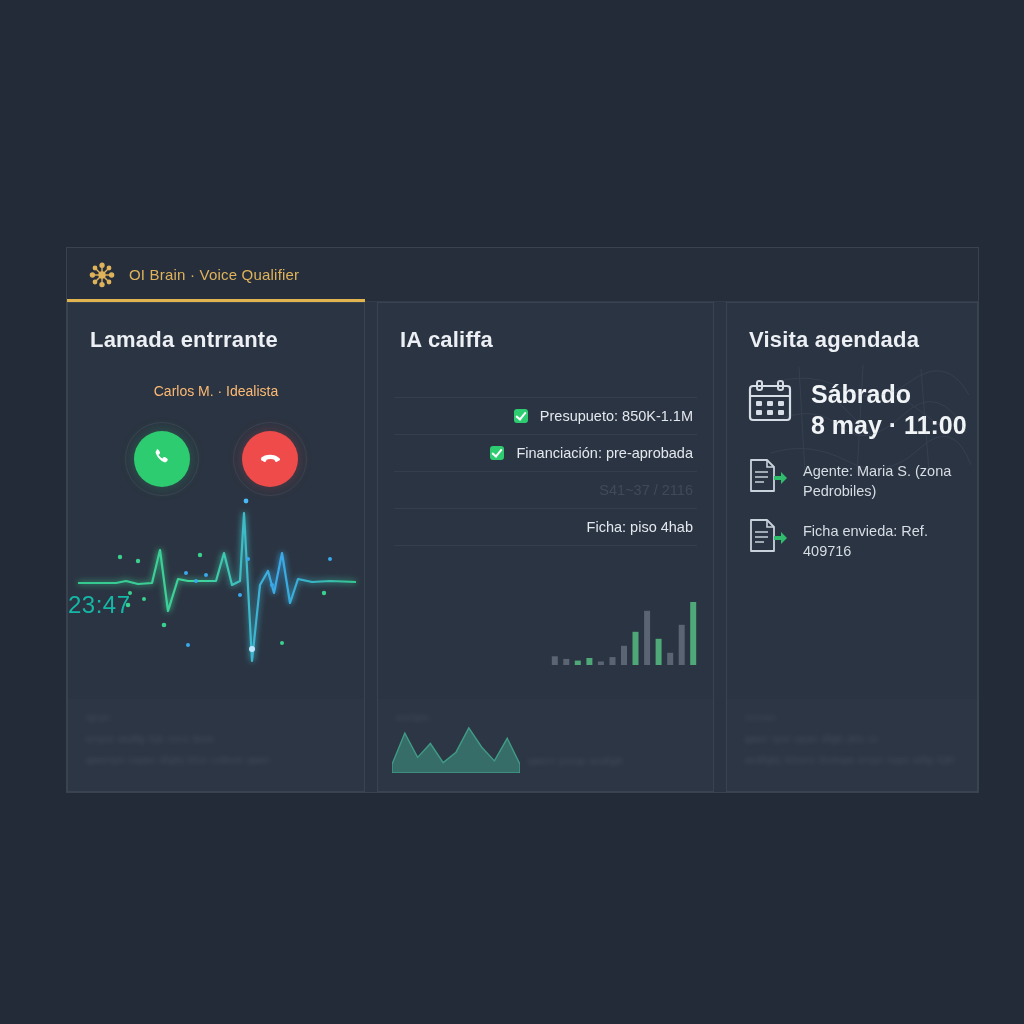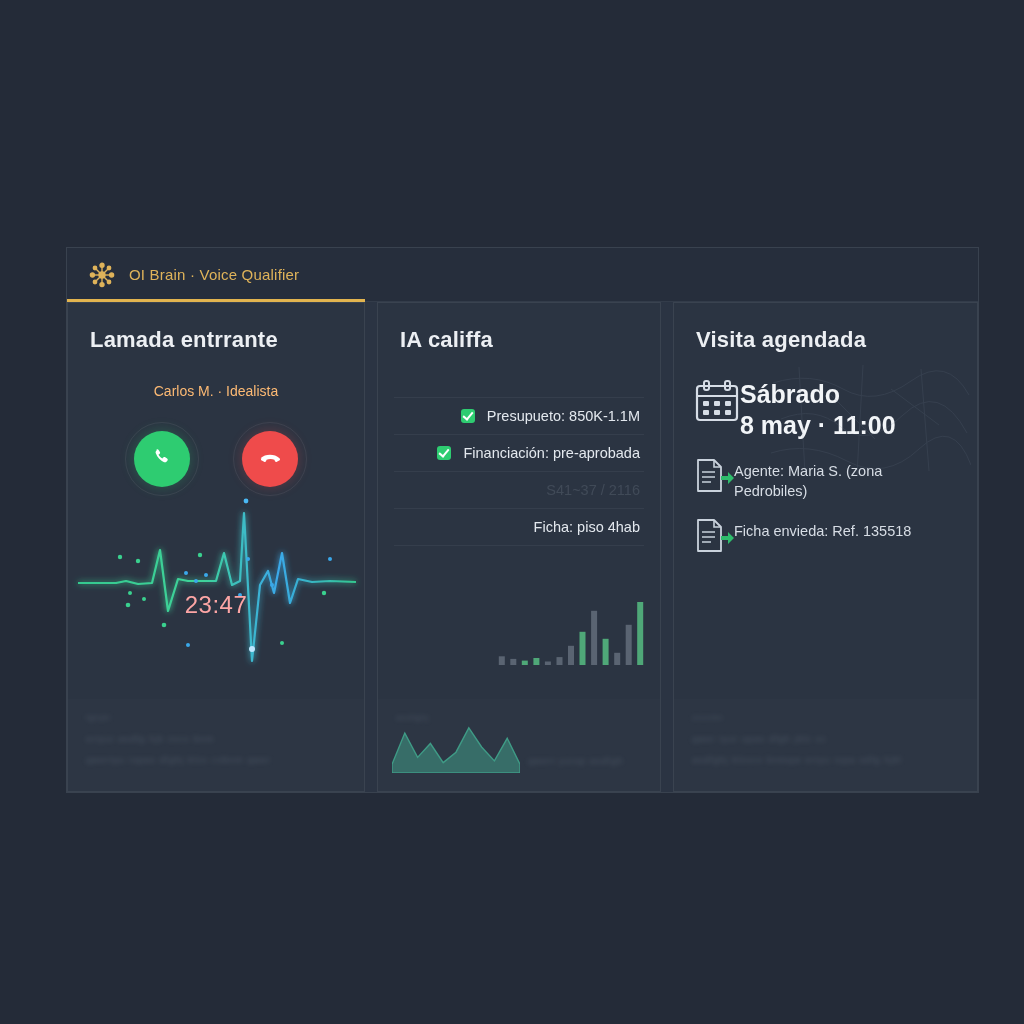--- a/index.html
+++ b/index.html
@@ -39,21 +39,21 @@
 
   .panels{flex:1;display:flex;gap:12px;padding:0;border-radius:24px;}
   .panel{
     position:relative;
     background:#2b3442;
     border:1px solid #3a4350;
     box-sizing:border-box;
     overflow:hidden;
   }
   .panel.p1{width:298px;}
-  .panel.p2{width:284px;}
+  .panel.p2{width:337px;}
   .panel.p3{flex:1;}
 
   .panel-title{
     color:#eceff3;font-size:22px;font-weight:bold;
     padding:24px 0 0 22px;letter-spacing:.2px;
   }
 
   
   .caller{
     text-align:center;color:#fdba74;font-size:14px;margin-top:30px;
@@ -70,22 +70,22 @@
     content:"";position:absolute;left:-9px;top:-9px;
     width:72px;height:72px;border-radius:50%;
     border:1px solid rgba(255,255,255,.07);
   }
   .call-accept{background:#2ecc71;box-shadow:0 0 14px rgba(46,204,113,.28);}
   .call-decline{background:#ef4b4b;box-shadow:0 0 14px rgba(239,75,75,.28);}
 
   .wave-wrap{position:relative;height:180px;margin-top:6px;}
   .wave-wrap svg{position:absolute;left:0;top:0;}
   .timer{
-    position:absolute;left:0;right:0;top:98px;text-align:center;
-    color:#fca5a5;font-size:24px;letter-spacing:.5px;
+    position:absolute;left:0;right:0;top:98px;text-align:left;
+    color:#14b8a6;font-size:24px;letter-spacing:.5px;
   }
 
   
   .check-list{margin:44px 16px 0 16px;}
   .check-row{
     display:flex;align-items:center;gap:12px;
     padding:10px 4px;border-top:1px solid #353e4c;
     color:#e3e8ee;font-size:14.5px;justify-content:flex-end;
   }
   .check-row:last-child{border-bottom:1px solid #353e4c;}
@@ -97,24 +97,24 @@
     content:"";position:absolute;left:4px;top:1px;width:4px;height:8px;
     border:solid #fff;border-width:0 2px 2px 0;transform:rotate(40deg);
   }
   .cbx.blank{background:transparent;}
   .cbx.blank:after{display:none;}
   .check-row.ghost{color:rgba(170,182,198,.17);}
 
   .barchart{position:absolute;right:14px;bottom:126px;width:150px;height:70px;}
 
   
-  .visit-head{display:flex;align-items:flex-start;margin:26px 0 0 20px;}
+  .visit-head{display:flex;gap:18px;align-items:flex-start;margin:26px 0 0 20px;}
   .visit-date{color:#f2f5f8;font-size:25px;font-weight:bold;line-height:1.24;}
   .visit-row{
-    display:flex;align-items:flex-start;margin:16px 0 0 20px;
+    display:flex;gap:16px;align-items:flex-start;margin:16px 0 0 20px;
     color:#d7dde5;font-size:14.5px;line-height:1.35;max-width:250px;
   }
   .visit-row .txt{padding-top:5px;}
   .map-tex{
     position:absolute;right:6px;top:62px;width:200px;height:110px;
     opacity:.32;pointer-events:none;
   }
 
   
   .footer{
@@ -354,21 +354,21 @@
               <path d="M4 3 h16 l7 7 v24 h-23 z" fill="none" stroke="#c9d2dc" stroke-width="1.8" stroke-linejoin="round"></path>
               <path d="M20 3 v7 h7" fill="none" stroke="#c9d2dc" stroke-width="1.6"></path>
               <g stroke="#c9d2dc" stroke-width="1.5">
                 <line x1="8" y1="15" x2="21" y2="15"></line>
                 <line x1="8" y1="20" x2="21" y2="20"></line>
                 <line x1="8" y1="25" x2="17" y2="25"></line>
               </g>
               <path d="M27 19 h7 v-4 l6 6 -6 6 v-4 h-7 z" fill="#2fbd6d"></path>
             </svg>
           </span>
-          <span class="txt">Ficha envieda: Ref. 135518</span>
+          <span class="txt">Ficha envieda: Ref. 409716</span>
         </div>
 
         <div class="footer">
           <div class="blurline l1">zxcvbn</div>
           <div class="blurline l2">qwer tyui opas dfgh jklz xc</div>
           <div class="blurline l3">asdfghj klzxcv bnmqw ertyu iopa sdfg hjkl</div>
         </div>
       </div>
 
     </div>

